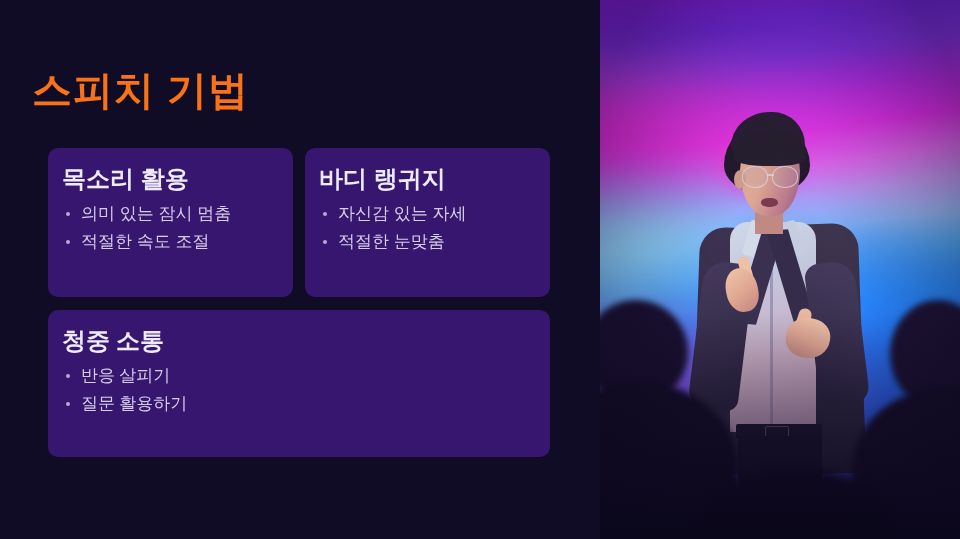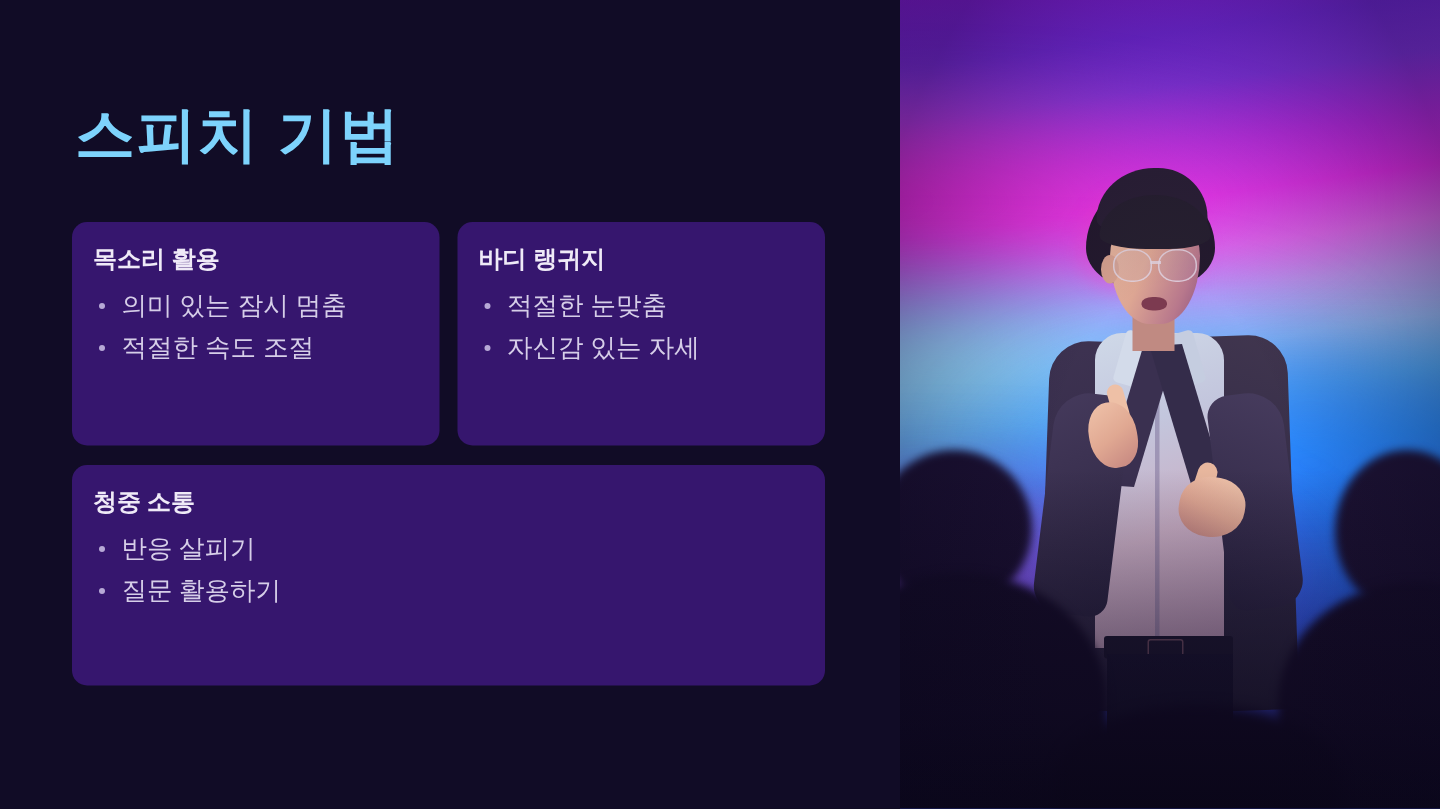--- a/index.html
+++ b/index.html
@@ -20,25 +20,25 @@
   
   .content-panel {
     position:relative;
     width:600px; height:539px;
     background:#110c26;
     flex:0 0 600px;
   }
 
   .slide-title {
     position:absolute;
-    left:50px; top:68px;
+    left:32px; top:68px;
     font-size:40px;
     font-weight:700;
     letter-spacing:1px;
-    color:#7dd3fc;
+    color:#f97316;
     line-height:1.1;
     white-space:nowrap;
     text-align:center;
   }
 
   
   .card-row {
     position:absolute;
     left:48px; top:148px;
     width:502px;
@@ -57,21 +57,21 @@
     position:absolute;
     left:48px; top:310px;
     width:502px; height:147px;
     background:#36166e;
     border-radius:10px;
     padding:16px 14px 16px 14px;
     font-family:Liberation Serif, serif;
   }
 
   .card-heading {
-    font-size:16px;
+    font-size:24px;
     font-weight:700;
     color:#efeaf7;
     margin-bottom:6px;
     line-height:1.25;
     white-space:nowrap;
   }
 
   .bullet-list { list-style:none; }
 
   .bullet-item {
@@ -392,22 +392,22 @@
         <div class="card-heading">목소리 활용</div>
         <ul class="bullet-list">
           <li class="bullet-item">의미 있는 잠시 멈춤</li>
           <li class="bullet-item">적절한 속도 조절</li>
         </ul>
       </div>
 
       <div class="card card-half">
         <div class="card-heading">바디 랭귀지</div>
         <ul class="bullet-list">
+          <li class="bullet-item">자신감 있는 자세</li>
           <li class="bullet-item">적절한 눈맞춤</li>
-          <li class="bullet-item">자신감 있는 자세</li>
         </ul>
       </div>
 
     </div>
 
     <div class="card-full">
       <div class="card-heading">청중 소통</div>
       <ul class="bullet-list">
         <li class="bullet-item">반응 살피기</li>
         <li class="bullet-item">질문 활용하기</li>

